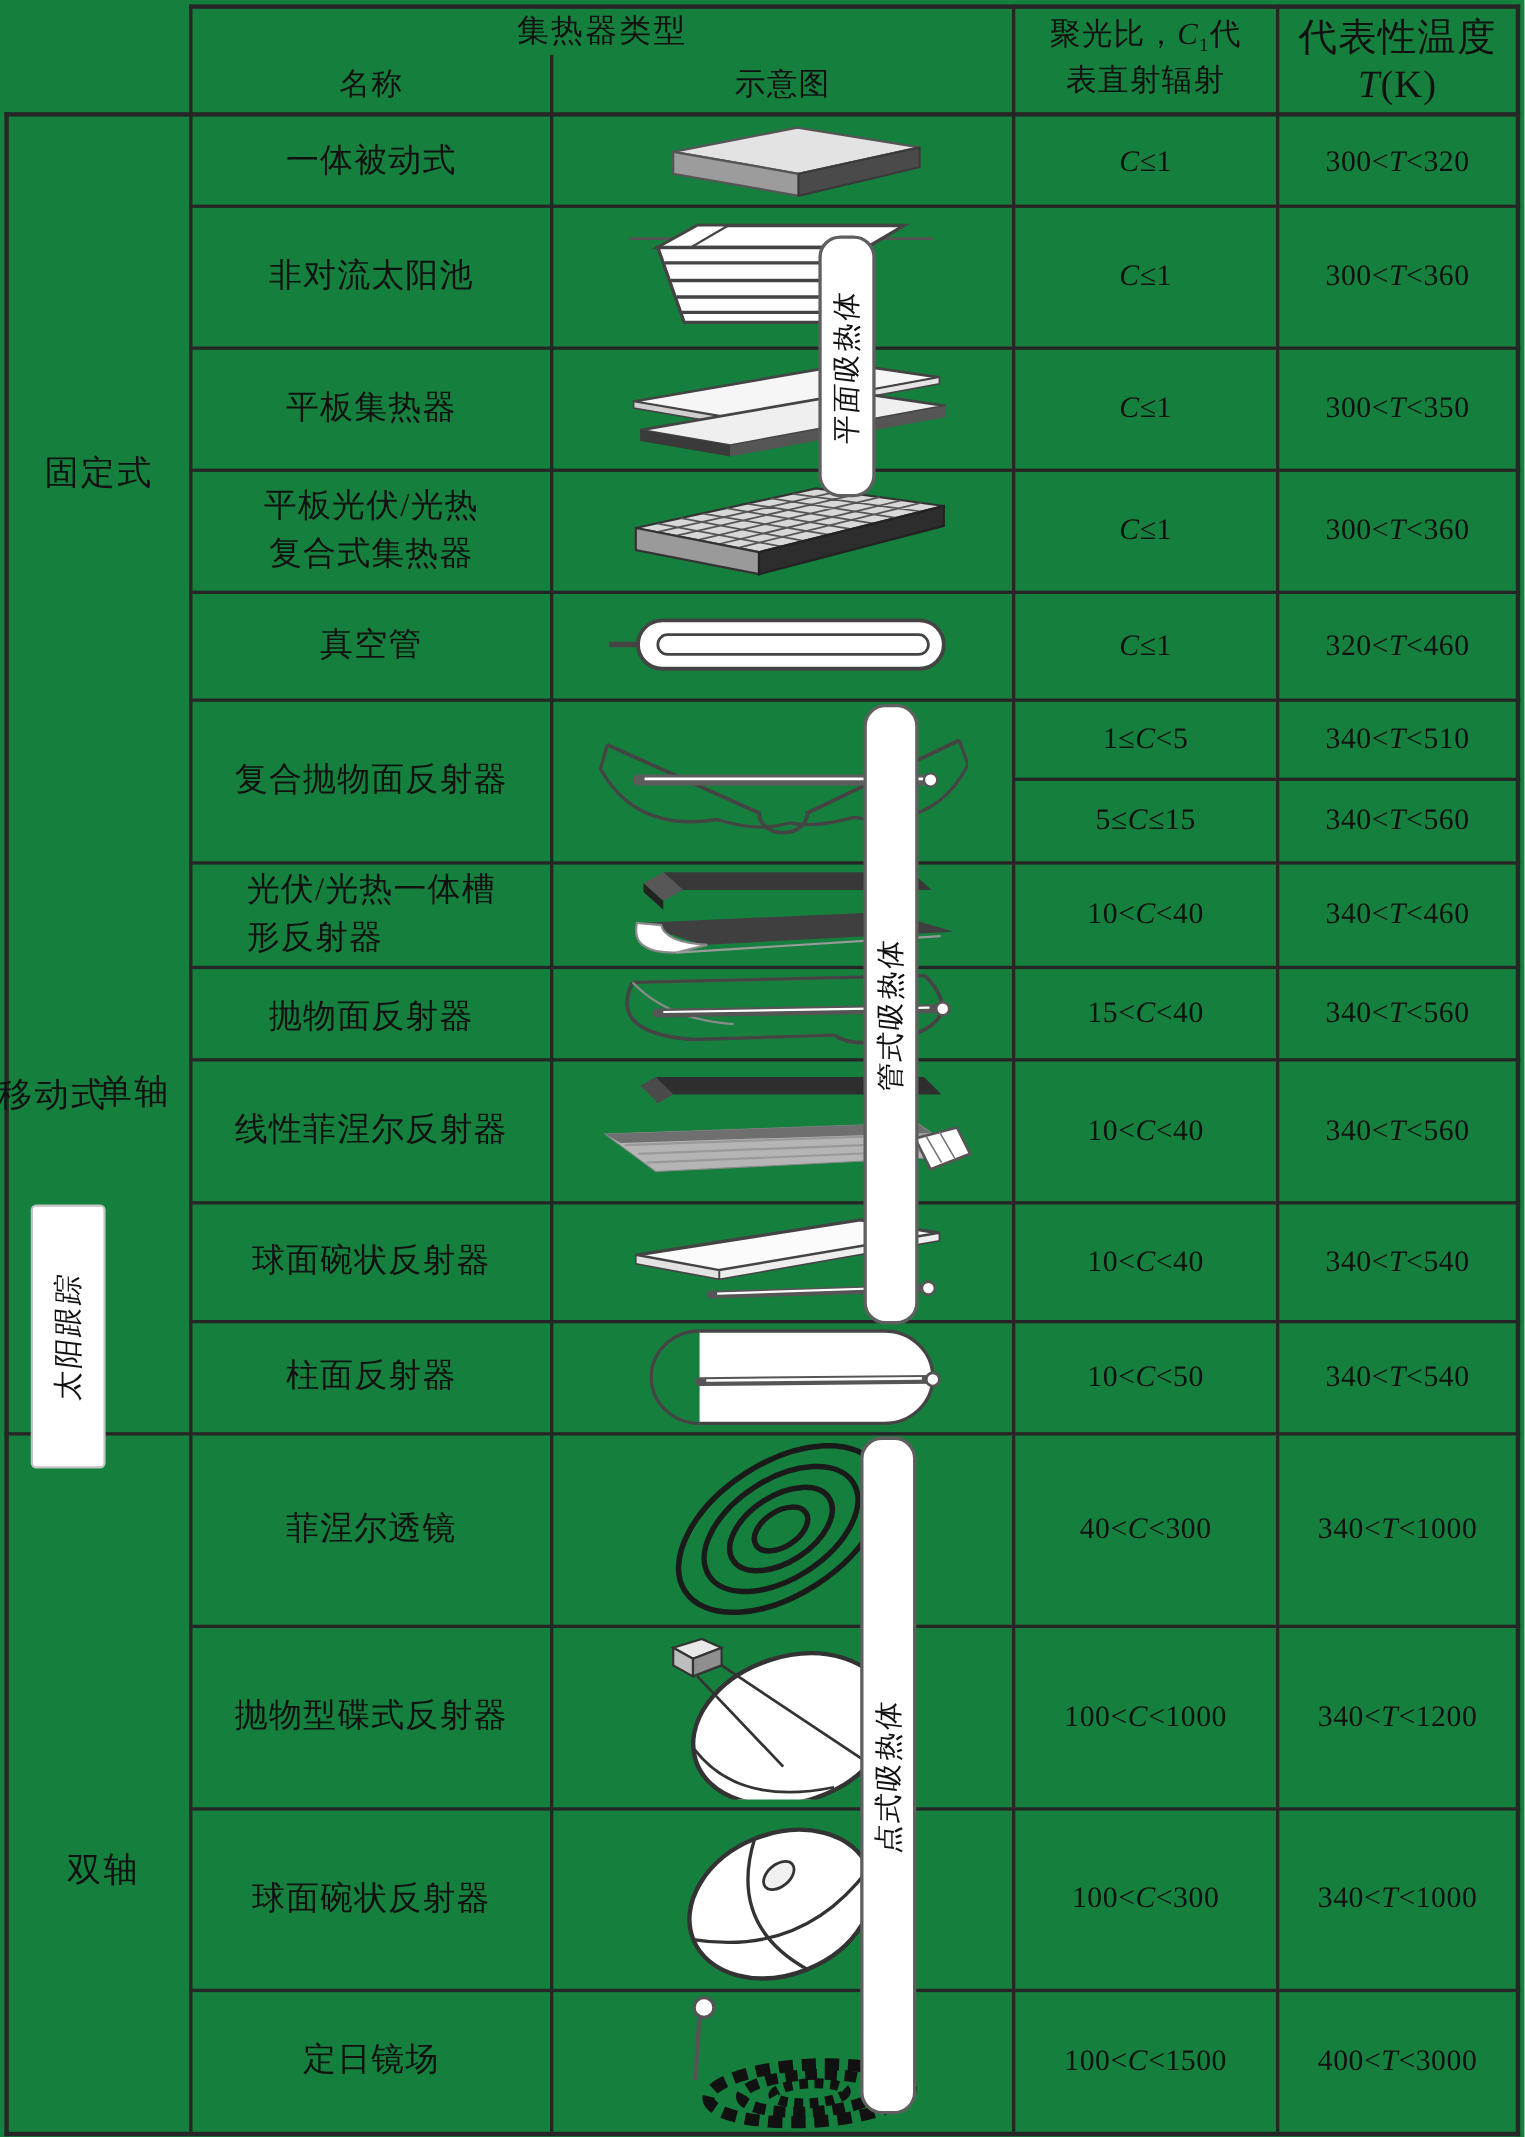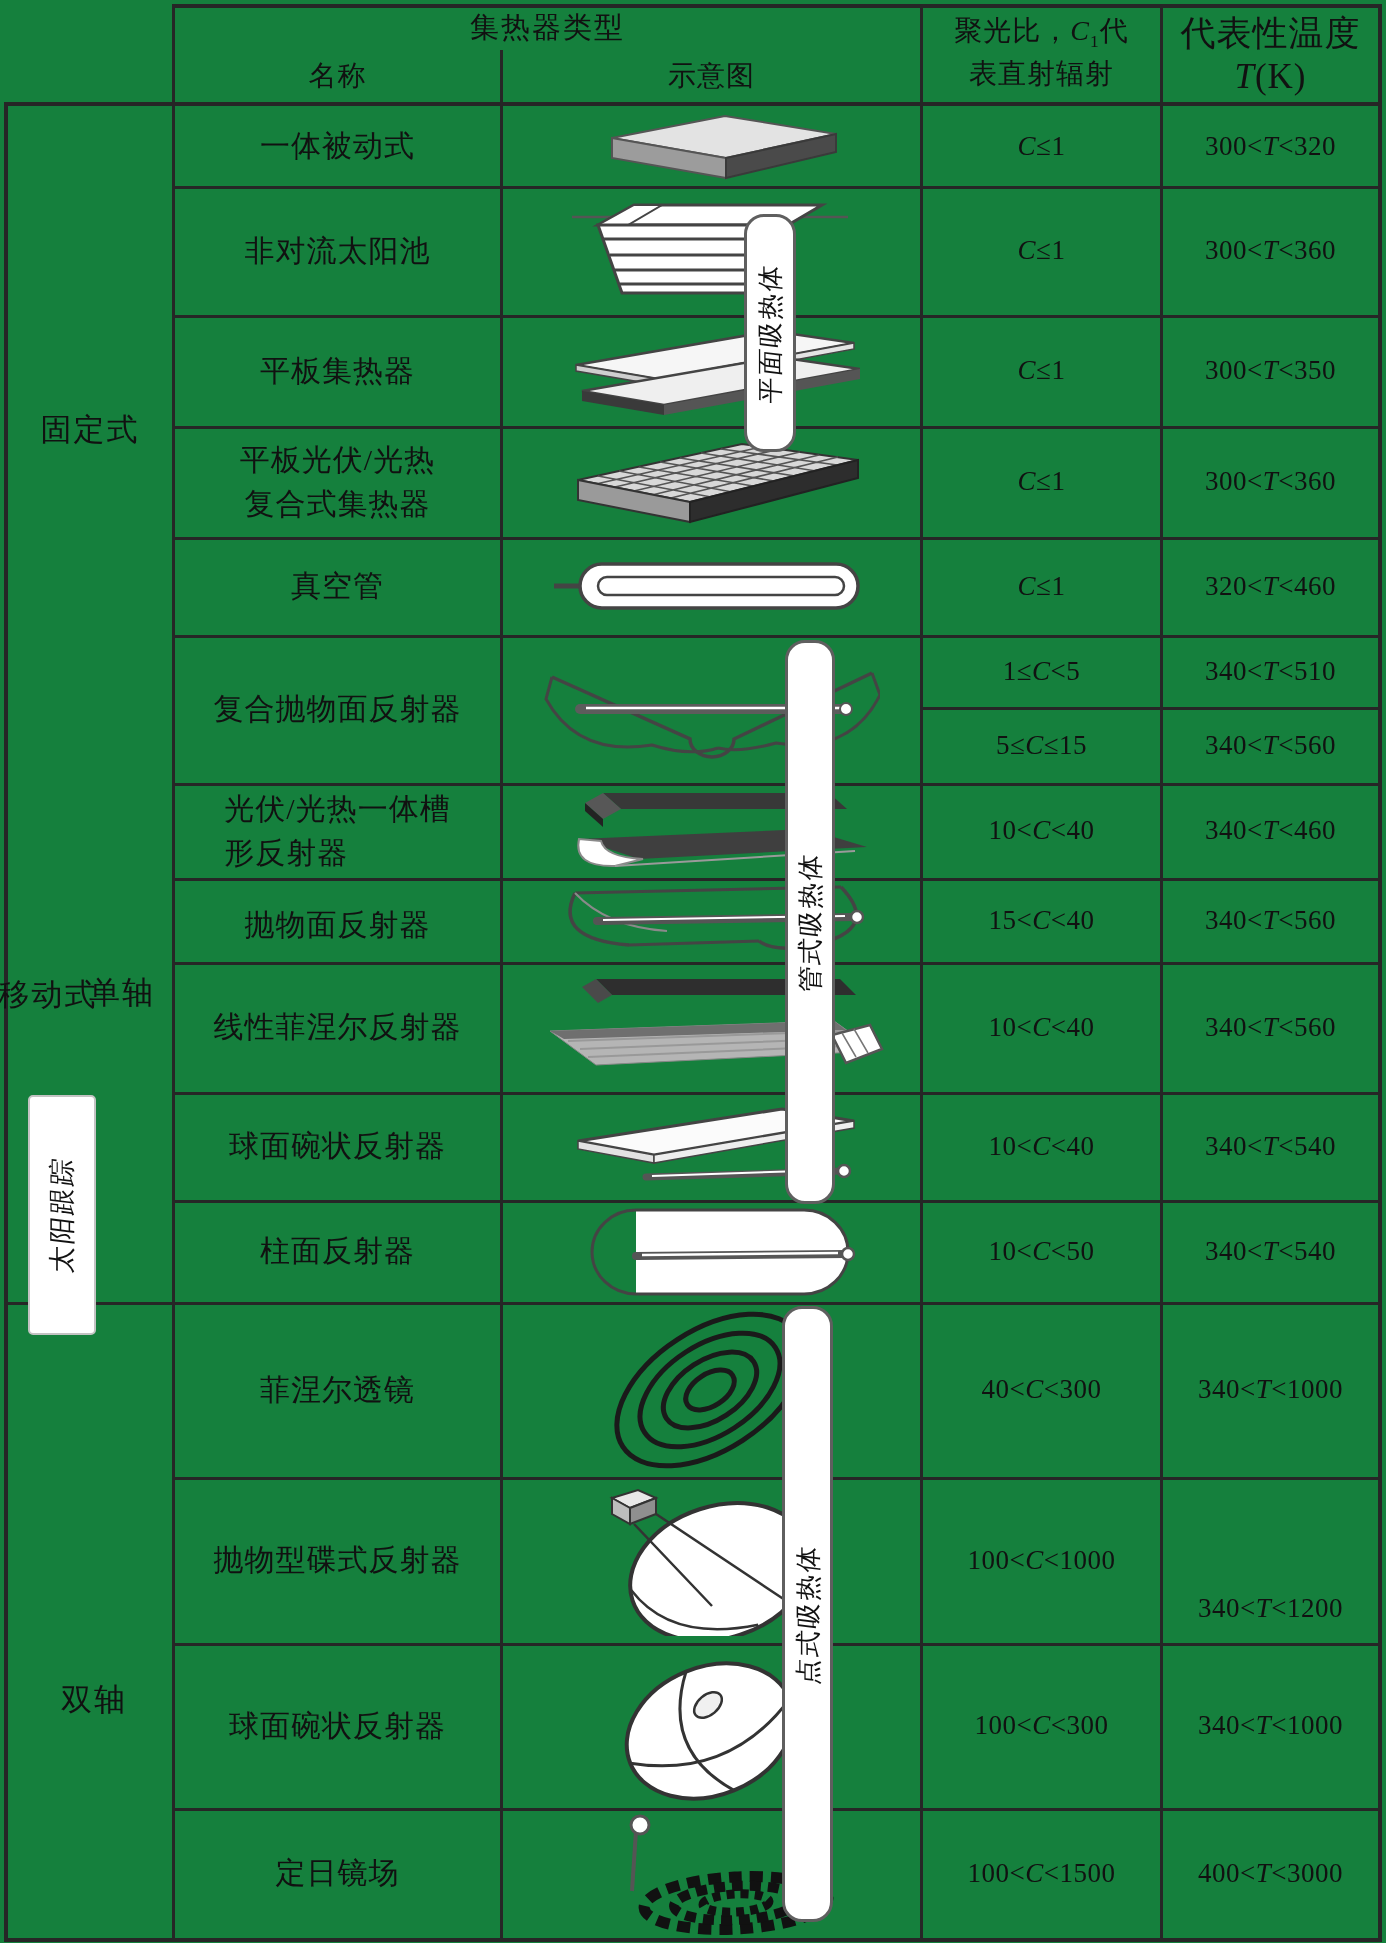--- a/index.html
+++ b/index.html
@@ -149,21 +149,21 @@
   <div class="cell val" style="left:1163px;top:426px;width:215px;height:111px;">300&lt;<i>T</i>&lt;360</div>
   <div class="cell val" style="left:1163px;top:537px;width:215px;height:98px;">320&lt;<i>T</i>&lt;460</div>
   <div class="cell val" style="left:1163px;top:635px;width:215px;height:72px;">340&lt;<i>T</i>&lt;510</div>
   <div class="cell val" style="left:1163px;top:707px;width:215px;height:76px;">340&lt;<i>T</i>&lt;560</div>
   <div class="cell val" style="left:1163px;top:783px;width:215px;height:95px;">340&lt;<i>T</i>&lt;460</div>
   <div class="cell val" style="left:1163px;top:878px;width:215px;height:84px;">340&lt;<i>T</i>&lt;560</div>
   <div class="cell val" style="left:1163px;top:962px;width:215px;height:130px;">340&lt;<i>T</i>&lt;560</div>
   <div class="cell val" style="left:1163px;top:1092px;width:215px;height:108px;">340&lt;<i>T</i>&lt;540</div>
   <div class="cell val" style="left:1163px;top:1200px;width:215px;height:102px;">340&lt;<i>T</i>&lt;540</div>
   <div class="cell val" style="left:1163px;top:1302px;width:215px;height:175px;">340&lt;<i>T</i>&lt;1000</div>
-  <div class="cell val" style="left:1163px;top:1477px;width:215px;height:166px;margin-top:48px;">340&lt;<i>T</i>&lt;1200</div>
+  <div class="cell val" style="left:1163px;top:1477px;width:215px;height:166px;">340&lt;<i>T</i>&lt;1200</div>
   <div class="cell val" style="left:1163px;top:1643px;width:215px;height:165px;">340&lt;<i>T</i>&lt;1000</div>
   <div class="cell val" style="left:1163px;top:1808px;width:215px;height:130px;">400&lt;<i>T</i>&lt;3000</div>
 
   <div class="schem" style="top:106px;height:80px;">
     <svg width="300" height="72" viewBox="0 0 300 72">
       <polygon points="52,28 165,6 276,24 166,48" fill="#e3e3e3" stroke="#555" stroke-width="2"></polygon>
       <polygon points="52,28 166,48 166,68 52,48" fill="#9c9c9c" stroke="#555" stroke-width="2"></polygon>
       <polygon points="166,48 276,24 276,42 166,68" fill="#4a4a4a" stroke="#3a3a3a" stroke-width="2"></polygon>
     </svg>
   </div>

